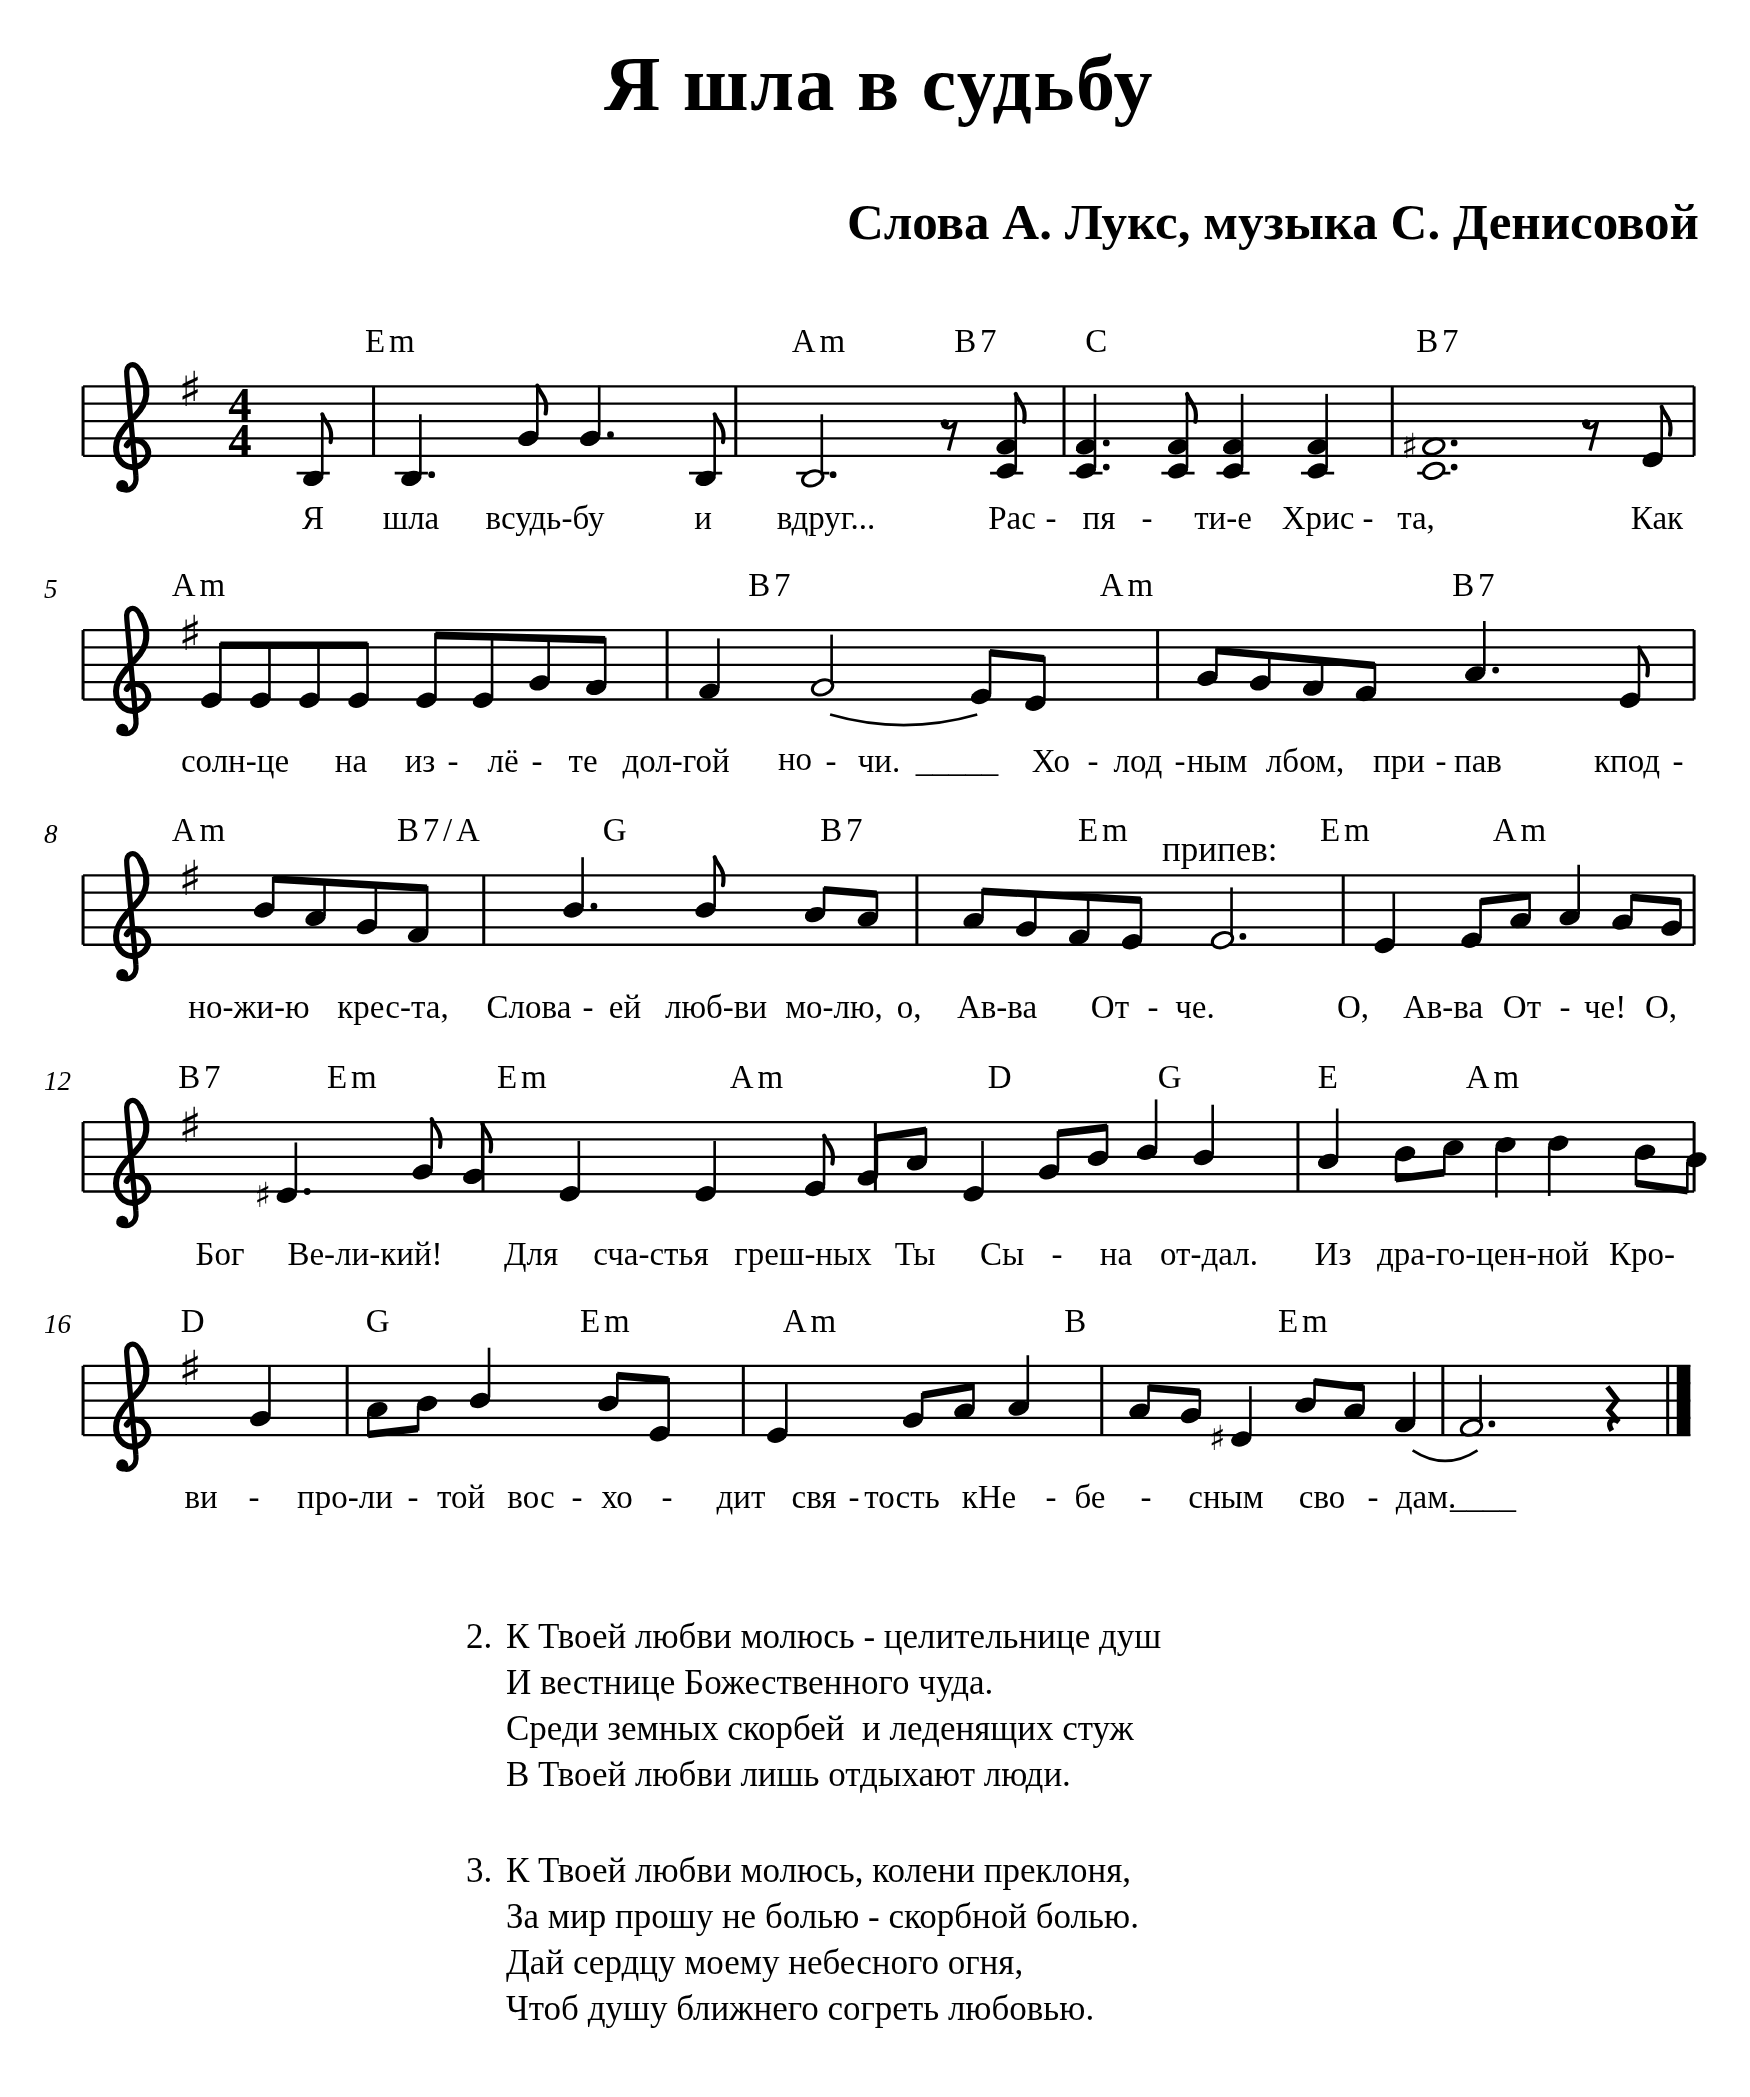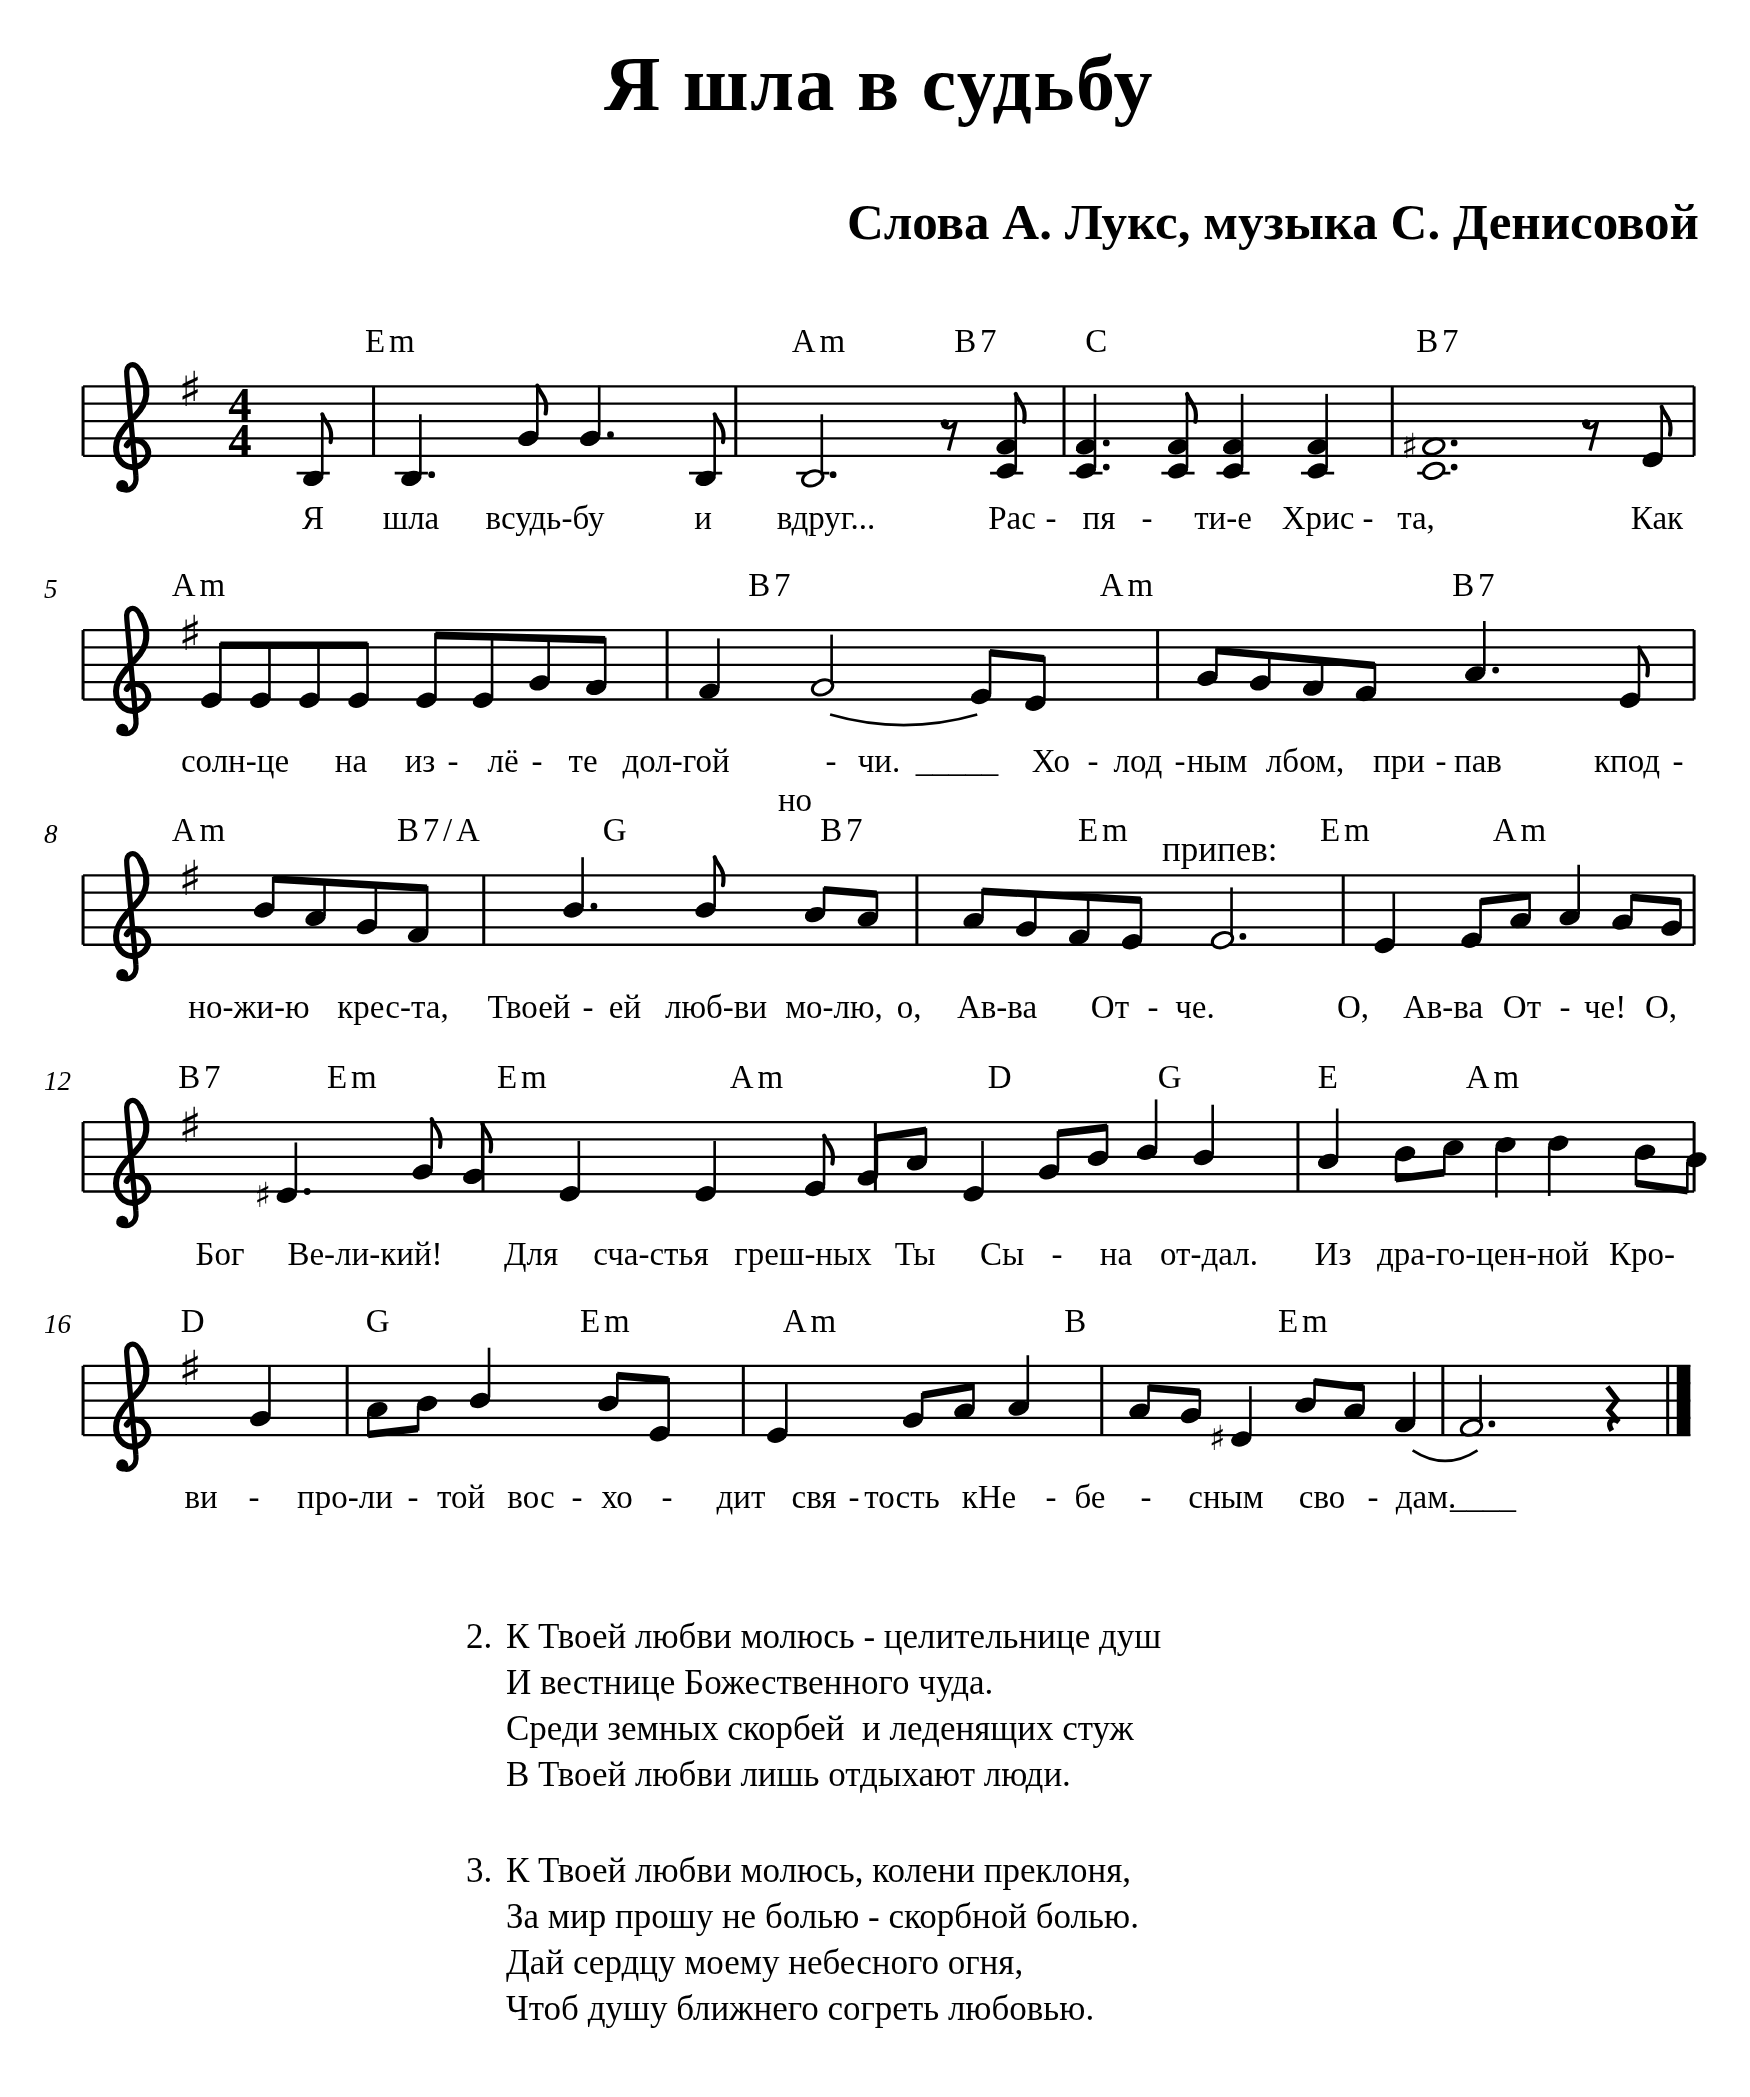--- a/index.html
+++ b/index.html
@@ -406,21 +406,21 @@
       <div class="abs chord" style="left: 1117px; top: 567px;">Am</div>
       <div class="abs chord" style="left: 1466px; top: 567px;">B7</div>
       <div class="abs lyr" style="left: 235px; top: 743px;">солн-це</div>
       <div class="abs lyr" style="left: 351px; top: 743px;">на</div>
       <div class="abs lyr" style="left: 420px; top: 743px;">из</div>
       <div class="abs lyr" style="left: 453px; top: 743px;">-</div>
       <div class="abs lyr" style="left: 503px; top: 743px;">лё</div>
       <div class="abs lyr" style="left: 537px; top: 743px;">-</div>
       <div class="abs lyr" style="left: 583px; top: 743px;">те</div>
       <div class="abs lyr" style="left: 676px; top: 743px;">дол-гой</div>
-      <div class="abs lyr" style="left: 795px; top: 782px; text-align: right;">но</div>
+      <div class="abs lyr" style="left: 795px; top: 741px; text-align: right;">но</div>
       <div class="abs lyr" style="left: 831px; top: 743px;">-</div>
       <div class="abs lyr" style="left: 879px; top: 743px;">чи.</div>
       <div class="abs lyr" style="left: 957px; top: 743px;">_____</div>
       <div class="abs lyr" style="left: 1051px; top: 743px;">Хо</div>
       <div class="abs lyr" style="left: 1093px; top: 743px;">-</div>
       <div class="abs lyr" style="left: 1138px; top: 743px;">лод</div>
       <div class="abs lyr" style="left: 1180px; top: 743px;">-</div>
       <div class="abs lyr" style="left: 1217px; top: 743px;">ным</div>
       <div class="abs lyr" style="left: 1305px; top: 743px;">лбом,</div>
       <div class="abs lyr" style="left: 1399px; top: 743px;">при</div>
@@ -432,21 +432,21 @@
       <div class="abs chord" style="left: 189px; top: 812px;">Am</div>
       <div class="abs chord" style="left: 423px; top: 812px;">B7/A</div>
       <div class="abs chord" style="left: 611px; top: 812px;">G</div>
       <div class="abs chord" style="left: 834px; top: 812px;">B7</div>
       <div class="abs chord" style="left: 1094px; top: 812px;">Em</div>
       <div class="abs chord" style="left: 1336px; top: 812px;">Em</div>
       <div class="abs chord" style="left: 1510px; top: 812px;">Am</div>
       <div class="abs chorus" style="left: 1162px; top: 830px;">припев:</div>
       <div class="abs lyr" style="left: 249px; top: 989px;">но-жи-ю</div>
       <div class="abs lyr" style="left: 393px; top: 989px;">крес-та,</div>
-      <div class="abs lyr" style="left: 529px; top: 989px;">Твоей</div>
+      <div class="abs lyr" style="left: 529px; top: 989px;">Слова</div>
       <div class="abs lyr" style="left: 588px; top: 989px;">-</div>
       <div class="abs lyr" style="left: 625px; top: 989px;">ей</div>
       <div class="abs lyr" style="left: 716px; top: 989px;">люб-ви</div>
       <div class="abs lyr" style="left: 834px; top: 989px;">мо-лю,</div>
       <div class="abs lyr" style="left: 909px; top: 989px;">о,</div>
       <div class="abs lyr" style="left: 997px; top: 989px;">Ав-ва</div>
       <div class="abs lyr" style="left: 1110px; top: 989px;">От</div>
       <div class="abs lyr" style="left: 1153px; top: 989px;">-</div>
       <div class="abs lyr" style="left: 1195px; top: 989px;">че.</div>
       <div class="abs lyr" style="left: 1353px; top: 989px;">О,</div>

